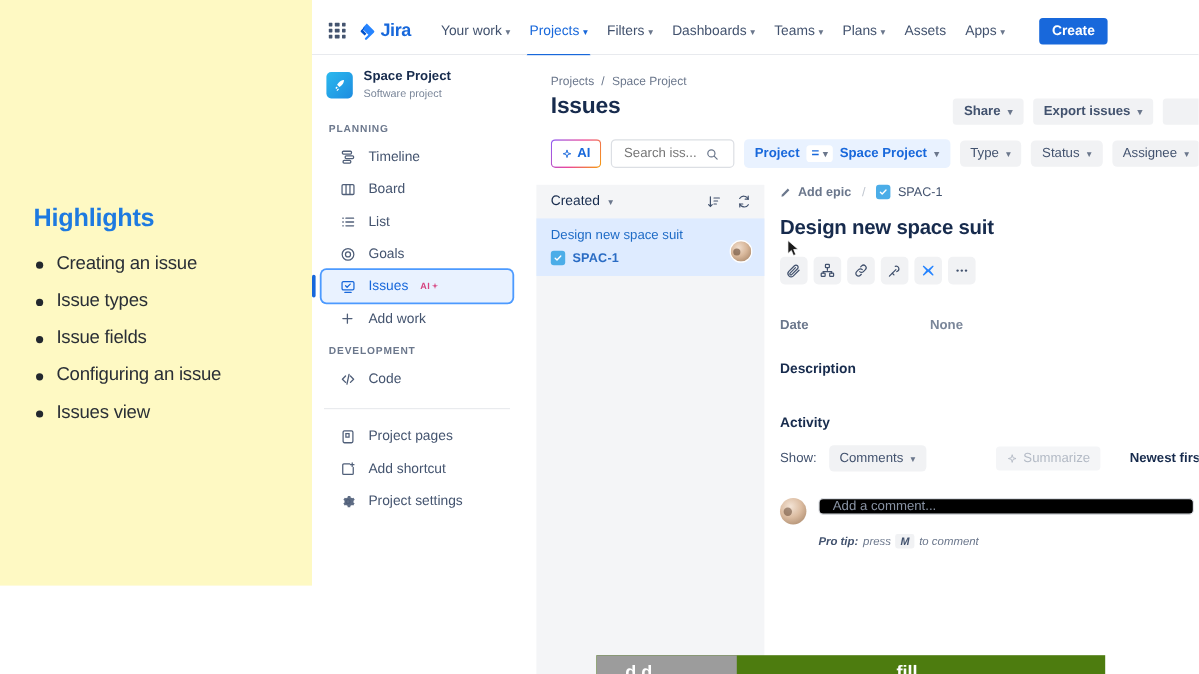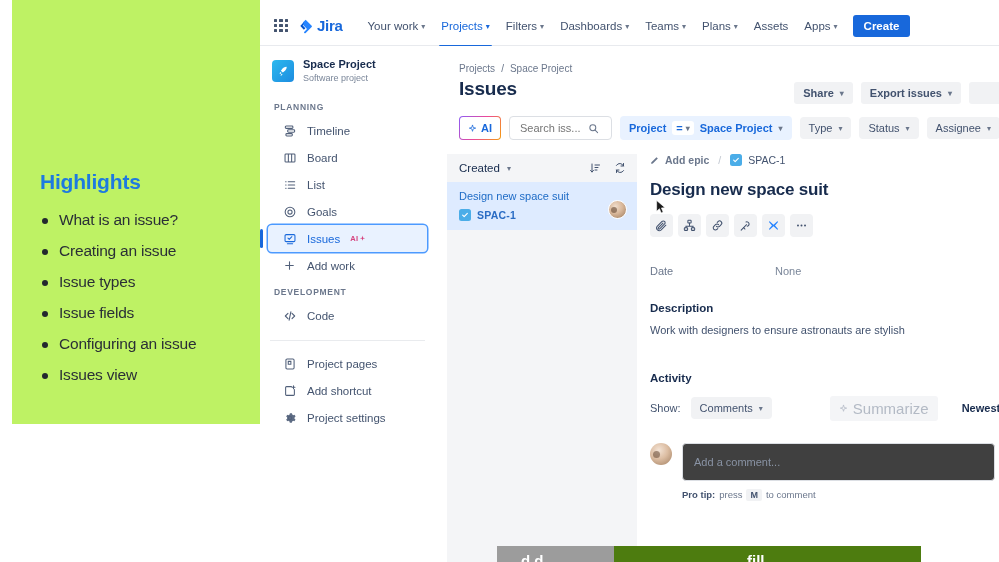--- a/index.html
+++ b/index.html
@@ -4,21 +4,21 @@
 <style>
   html,body{margin:0;padding:0;}
   body{
     width:999px;height:562px;overflow:hidden;background:#ffffff;
     font-family:"Liberation Sans", sans-serif;
     -webkit-font-smoothing:antialiased;
   }
   .stage{position:relative;width:999px;height:562px;background:#ffffff;}
 
   
-  .slide{position:absolute;left:12px;top:0;width:260px;height:424px;background:#bef264;}
+  .slide{position:absolute;left:0;top:0;width:260px;height:488px;background:#fef9c3;}
   .slide-inner{position:absolute;left:28px;top:170px;width:220px;}
   .slide-title{
     font-size:21px;font-weight:bold;color:#1e7ae0;letter-spacing:-.2px;margin-bottom:17px;
   }
   .bullets{list-style:none;margin:0;padding:0;}
   .bullets li{
     position:relative;padding-left:19px;margin-bottom:13px;
     font-size:15.5px;color:#2a2f36;letter-spacing:-.2px;
   }
   .bullets li::before{
@@ -44,21 +44,21 @@
     position:relative;font-size:11.5px;color:#42526e;padding:6px 7px;margin-right:2px;
     display:flex;align-items:center;gap:3px;white-space:nowrap;border-radius:3px;cursor:default;
   }
   .nav-item.active{color:#1868db;font-weight:500;}
   .nav-item.active::after{
     content:"";position:absolute;left:5px;right:5px;bottom:-9px;height:2px;background:#1868db;border-radius:2px;
   }
   .caret{font-size:8px;line-height:1;color:#6b778c;transform:translateY(1px);}
   .nav-item.active .caret{color:#1868db;}
   .create-btn{
-    margin-left:6px;background:#1868db;color:#fff;font-size:11.5px;font-weight:600;
+    margin-left:19px;background:#1868db;color:#fff;font-size:11.5px;font-weight:600;
     padding:5px 11px;border-radius:3px;cursor:pointer;
   }
 
   
   .sidebar{
     position:absolute;left:0;top:46px;width:175px;height:516px;background:#ffffff;
     border-right:1px solid #e9ebee;
   }
   .proj-head{display:flex;align-items:center;padding:12px 10px 10px 12px;gap:9px;}
   .proj-avatar{
@@ -148,47 +148,47 @@
   .detail{position:absolute;left:215px;top:108px;width:345px;}
   .d-top{display:flex;align-items:center;gap:9px;font-size:10.5px;color:#6b778c;}
   .d-top .epic{display:flex;align-items:center;gap:5px;cursor:pointer;font-weight:bold;}
   .d-top .sep{color:#c1c7d0;}
   .d-key{display:flex;align-items:center;gap:6px;color:#42526e;cursor:pointer;}
   .d-title{font-size:17px;font-weight:600;color:#172b4d;margin-top:14px;letter-spacing:-.2px;}
   .d-actions{display:flex;gap:5px;margin-top:14px;}
   .act{
     width:23px;height:23px;border-radius:4px;background:#f1f2f4;display:flex;align-items:center;justify-content:center;cursor:pointer;
   }
-  .fieldrow{display:flex;margin-top:28px;font-size:11px;}
+  .fieldrow{display:flex;margin-top:28px;font-size:11px;font-weight:bold;}
   .f-label{width:125px;color:#6b778c;}
   .f-value{color:#7a8699;}
   .sec-h{font-size:11.5px;font-weight:bold;color:#172b4d;margin-top:25px;}
   .desc-text{font-size:11px;color:#42526e;margin-top:9px;line-height:1.45;}
   .act-head{margin-top:33px;}
   .showrow{display:flex;align-items:center;gap:10px;margin-top:12px;}
   .showlbl{font-size:11px;color:#42526e;}
   .sum-btn{
-    display:flex;align-items:center;gap:5px;background:#f4f5f7;color:#b3bac5;font-size:15px;
+    display:flex;align-items:center;gap:5px;background:#f4f5f7;color:#b3bac5;font-size:11px;
     padding:4px 9px;border-radius:3px;margin-left:48px;white-space:nowrap;
   }
   .newest{font-size:11px;font-weight:600;color:#172b4d;margin-left:14px;white-space:nowrap;}
   .commentrow{display:flex;align-items:flex-start;gap:10px;margin-top:22px;}
   .c-avatar{
     width:22px;height:22px;border-radius:50%;flex:none;position:relative;overflow:hidden;
     background:radial-gradient(circle at 40% 32%,#f3e3d5 0%,#dcbda2 45%,#a07e60 100%);
   }
   .c-avatar::after{
     content:"";position:absolute;left:3px;top:8px;width:7px;height:7px;border-radius:50%;
     background:rgba(90,60,40,.5);
   }
   .c-input{
-    flex:1;border:1px solid #dcdfe4;border-radius:4px;background:#404040;padding:12px 11px;
+    flex:1;border:1px solid #dcdfe4;border-radius:4px;background:#000000;padding:0 11px;
     font-size:11px;color:#8993a4;
   }
-  .protip{font-size:9.5px;color:#6b778c;margin:8px 0 0 32px;display:flex;align-items:flex-start;gap:4px;}
+  .protip{font-size:9.5px;color:#6b778c;margin:8px 0 0 32px;display:flex;align-items:flex-end;gap:4px;font-style:italic;}
   .protip b{color:#42526e;}
   .kbd{background:#f1f2f4;border-radius:2px;padding:1px 4px;font-size:9px;font-weight:bold;color:#42526e;}
 
   
   .caption{
     position:absolute;left:497px;top:546px;width:424px;height:16px;background:#4d7c0f;overflow:hidden;
   }
   .caption span{
     display:block;color:#ffffff;font-size:15px;font-weight:bold;
     position:absolute;left:24px;top:6px;white-space:nowrap;
@@ -201,21 +201,20 @@
 </style>
 </head>
 <body>
 
 <div class="stage">
 
   <div class="slide">
     <div class="slide-inner">
       <div class="slide-title">Highlights</div>
       <ul class="bullets">
-        <li>What is an issue?</li>
         <li>Creating an issue</li>
         <li>Issue types</li>
         <li>Issue fields</li>
         <li>Configuring an issue</li>
         <li>Issues view</li>
       </ul>
     </div>
   </div>
 
   <div class="app">
@@ -559,21 +558,20 @@
             </svg>
           </div>
         </div>
 
         <div class="fieldrow">
           <div class="f-label">Date</div>
           <div class="f-value">None</div>
         </div>
 
         <div class="sec-h">Description</div>
-        <div class="desc-text">Work with designers to ensure astronauts are stylish</div>
 
         <div class="sec-h act-head">Activity</div>
 
         <div class="showrow">
           <span class="showlbl">Show:</span>
           <span class="pill">
             <span>Comments</span>
             <span class="caret">▾</span>
           </span>
           <span class="sum-btn">

